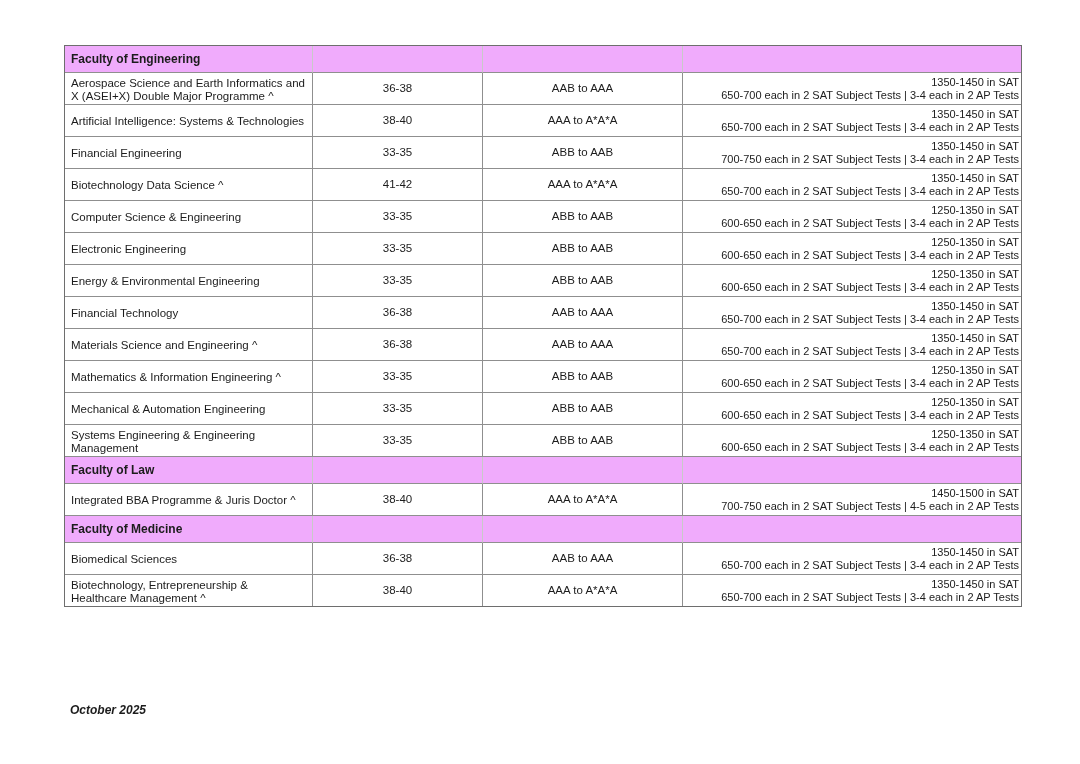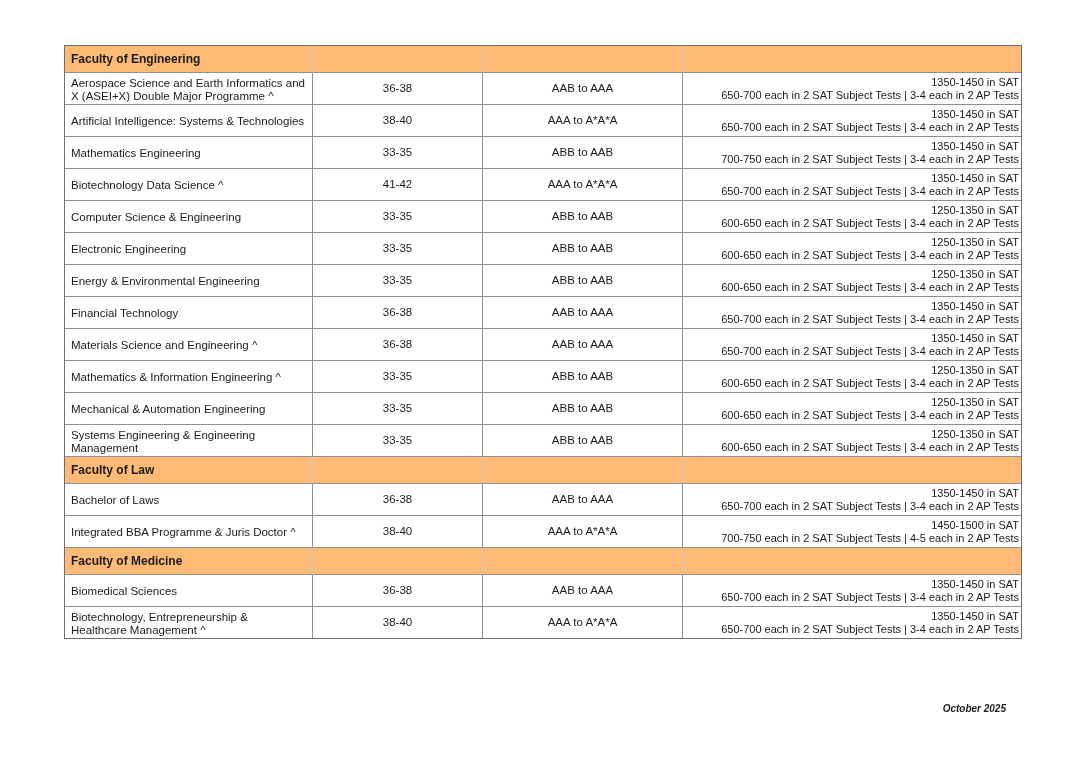--- a/index.html
+++ b/index.html
@@ -36,21 +36,21 @@
     border-bottom: 1px solid #8f8f8f;
     vertical-align: middle;
     font-size: 11.5px;
     line-height: 13px;
     overflow: hidden;
   }
   td:last-child { border-right: none; }
   tr:last-child td { border-bottom: none; }
 
   tr.faculty-row td {
-    background: #fdba74;
+    background: #f0abfc;
     height: 24px;
     border-right-color: #c9c9c9;
   }
   tr.faculty-row td:last-child { border-right: none; }
   td.faculty-title {
     font-weight: bold;
     font-size: 12px;
     padding: 1px 4px 1px 6px;
     white-space: nowrap;
   }
@@ -65,26 +65,26 @@
     padding: 1px 2px;
   }
   td.sat div {
     text-align: right;
     font-size: 11px;
     line-height: 13px;
   }
   .footer-date {
     position: absolute;
     top: 703px;
-    left: 64px;
+    left: 70px;
     width: 942px;
-    text-align: right;
+    text-align: left;
     font-style: italic;
     font-weight: 600;
-    font-size: 10px;
+    font-size: 12px;
     color: #1c1c1c;
   }
 </style>
 </head>
 <body>
 
 <div class="page">
   <table class="admissions">
     <colgroup>
       <col style="width:248px">
@@ -111,21 +111,21 @@
         <tr class="data-row">
           <td class="prog">Artificial Intelligence: Systems &amp; Technologies</td>
           <td class="center">38-40</td>
           <td class="center">AAA to A*A*A</td>
           <td class="center sat">
             <div>1350-1450 in SAT</div>
             <div>650-700 each in 2 SAT Subject Tests | 3-4 each in 2 AP Tests</div>
           </td>
         </tr>
         <tr class="data-row">
-          <td class="prog">Mathematics Engineering</td>
+          <td class="prog">Financial Engineering</td>
           <td class="center">33-35</td>
           <td class="center">ABB to AAB</td>
           <td class="center sat">
             <div>1350-1450 in SAT</div>
             <div>700-750 each in 2 SAT Subject Tests | 3-4 each in 2 AP Tests</div>
           </td>
         </tr>
         <tr class="data-row">
           <td class="prog">Biotechnology Data Science ^</td>
           <td class="center">41-42</td>
@@ -207,29 +207,20 @@
             <div>600-650 each in 2 SAT Subject Tests | 3-4 each in 2 AP Tests</div>
           </td>
         </tr>
         <tr class="faculty-row">
           <td class="faculty-title">Faculty of Law</td>
           <td></td>
           <td></td>
           <td></td>
         </tr>
         <tr class="data-row">
-          <td class="prog">Bachelor of Laws</td>
-          <td class="center">36-38</td>
-          <td class="center">AAB to AAA</td>
-          <td class="center sat">
-            <div>1350-1450 in SAT</div>
-            <div>650-700 each in 2 SAT Subject Tests | 3-4 each in 2 AP Tests</div>
-          </td>
-        </tr>
-        <tr class="data-row">
           <td class="prog">Integrated BBA Programme &amp; Juris Doctor ^</td>
           <td class="center">38-40</td>
           <td class="center">AAA to A*A*A</td>
           <td class="center sat">
             <div>1450-1500 in SAT</div>
             <div>700-750 each in 2 SAT Subject Tests | 4-5 each in 2 AP Tests</div>
           </td>
         </tr>
         <tr class="faculty-row">
           <td class="faculty-title">Faculty of Medicine</td>

